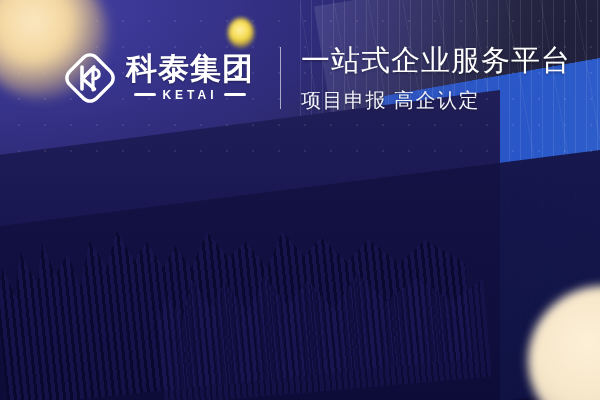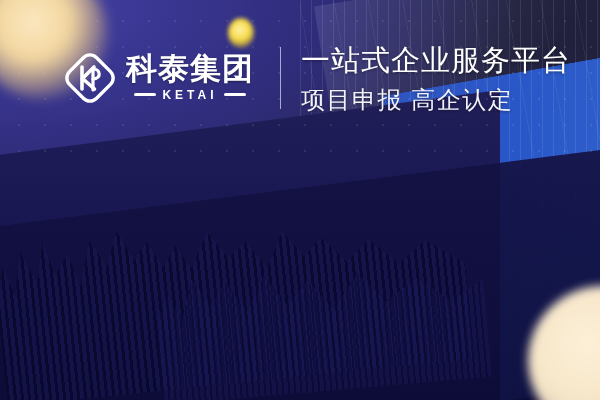--- a/index.html
+++ b/index.html
@@ -135,21 +135,21 @@
   }
   .divider{
     width:1px;height:62px;background:rgba(255,255,255,.6);margin:0 20px 0 26px;flex:0 0 1px;
   }
   .tagwrap{display:flex;flex-direction:column;gap:13px;}
   .tag-main{
     color:#ffffff;font-size:29px;line-height:32px;letter-spacing:1px;white-space:nowrap;
     text-shadow:0 1px 3px rgba(0,0,0,.4);
   }
   .tag-sub{
-    color:#f2f2fb;font-size:24px;line-height:22px;letter-spacing:1.5px;white-space:nowrap;
+    color:#f2f2fb;font-size:20px;line-height:22px;letter-spacing:1.5px;white-space:nowrap;
     text-shadow:0 1px 3px rgba(0,0,0,.4);
   }
 
   
   .headline{
     position:absolute;left:64px;top:156px;width:492px;
     color:#ffffff;font-weight:bold;font-size:33px;line-height:50px;letter-spacing:.5px;
     text-shadow:0 2px 5px rgba(0,0,0,.42);
   }
 </style>

